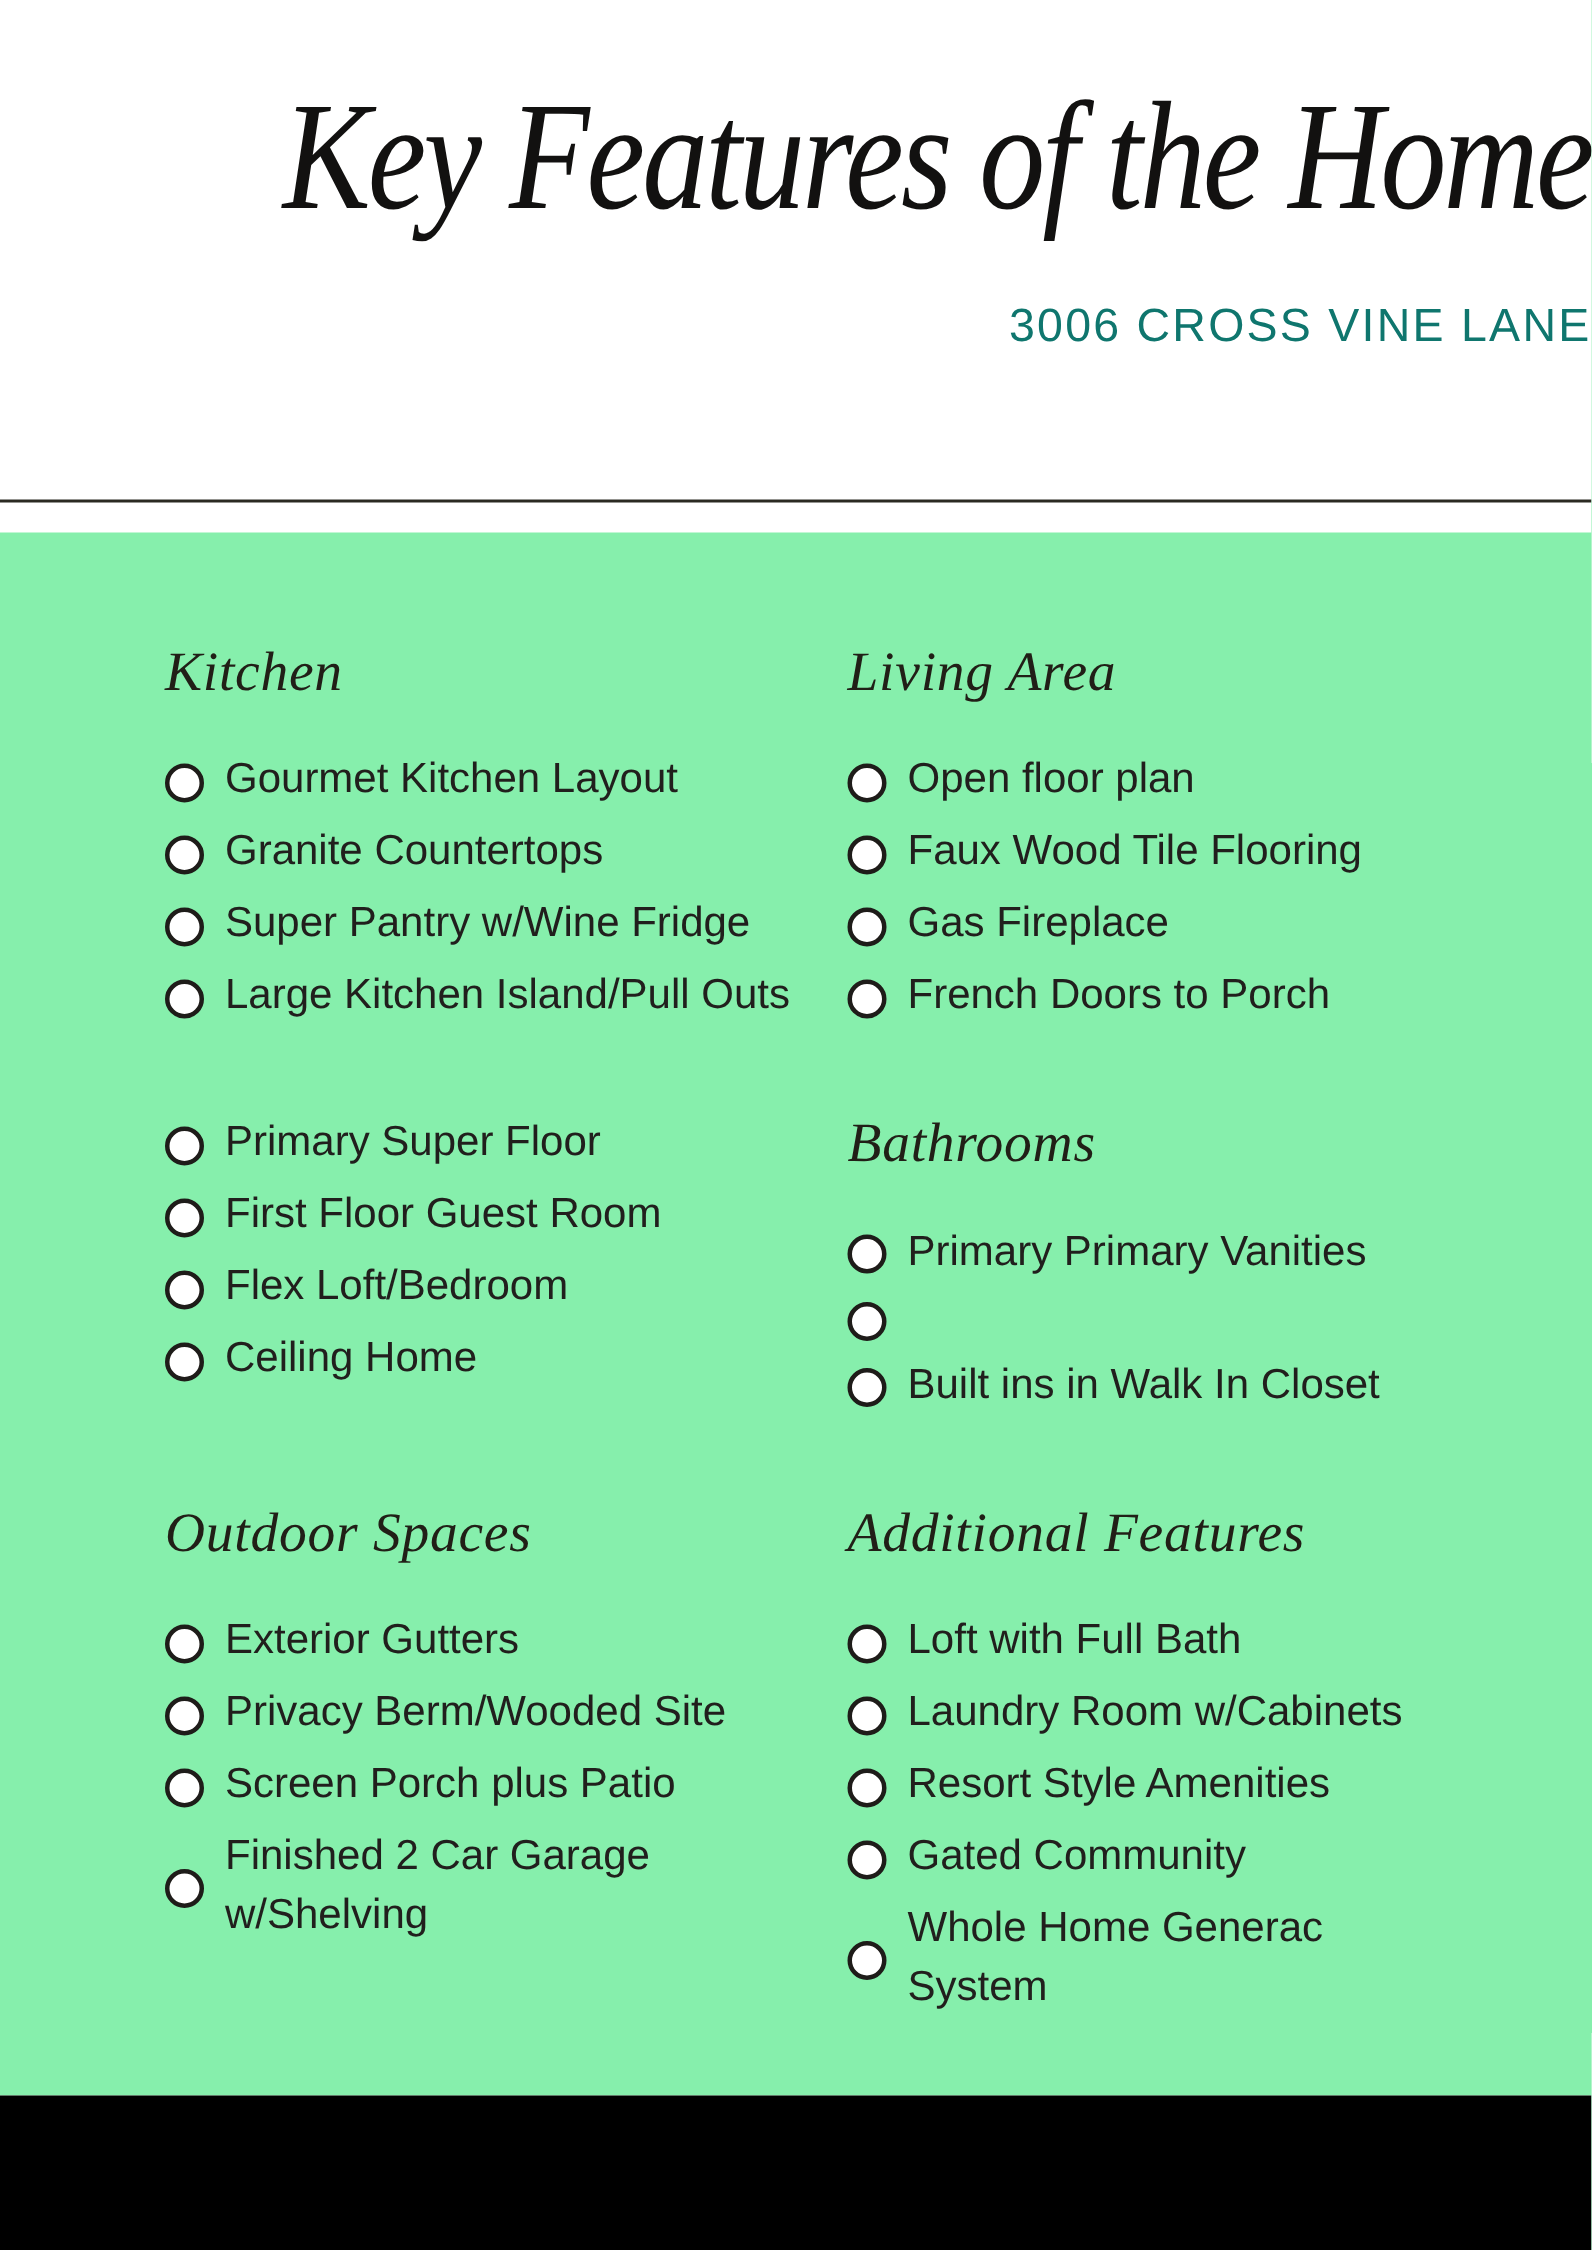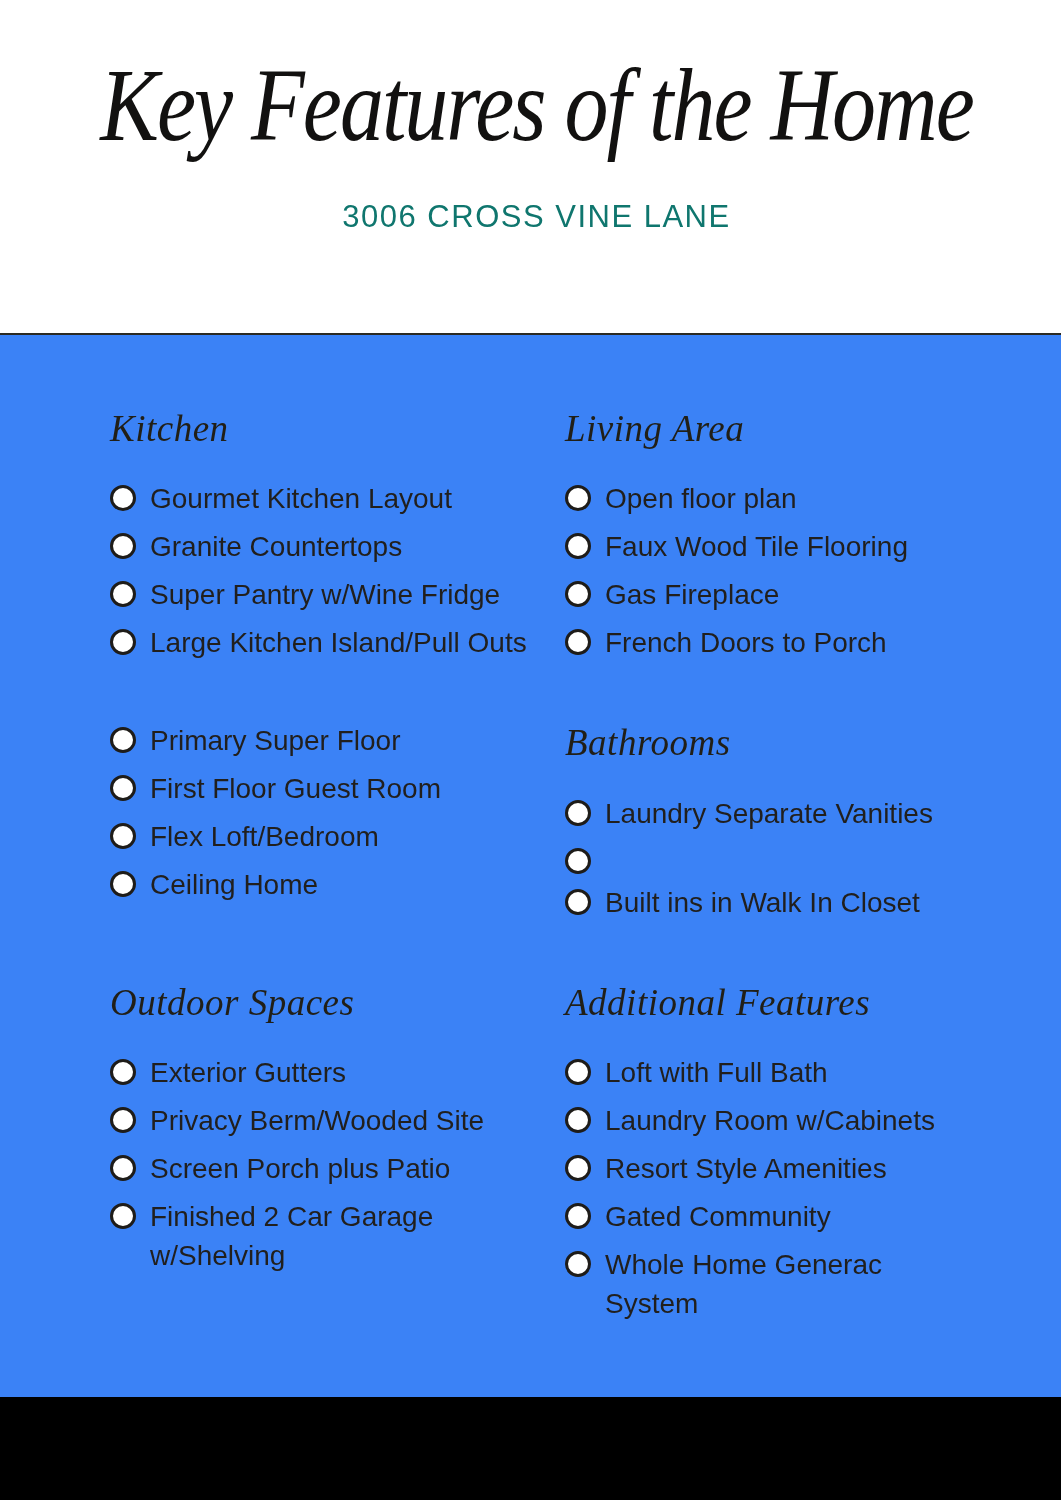--- a/index.html
+++ b/index.html
@@ -9,21 +9,21 @@
     background: #ffffff;
     overflow: hidden;
   }
   .page { width: 1061px; height: 1500px; display: flex; flex-direction: column; }
 
   
   .hero {
     height: 333px; flex: 0 0 auto;
     background: #ffffff;
     border-bottom: 2px solid #2b2a22;
-    text-align: center;
+    text-align: right;
     padding-left: 12px;
   }
   .page-title {
     margin: 0; padding-top: 58px;
     font-family: "Liberation Serif", "DejaVu Serif", serif;
     font-style: italic; font-weight: 400;
     font-size: 88px; letter-spacing: -2px;
     color: #121110; line-height: 1.1;
     white-space: nowrap;
   }
@@ -47,21 +47,21 @@
   }
   .section-heading {
     margin: 0 0 28px 0;
     font-family: "Liberation Serif", "DejaVu Serif", serif;
     font-style: italic; font-weight: 400;
     font-size: 37px; line-height: 1.2;
     letter-spacing: 0.5px;
     color: #211f17;
   }
   .feature-list { list-style: none; margin: 0; padding: 0; }
-  .feature-item { display: flex; align-items: flex-start; gap: 14px; margin-bottom: 9px; }
+  .feature-item { display: flex; align-items: center; gap: 14px; margin-bottom: 9px; }
   .bullet-circle {
     width: 26px; height: 26px; box-sizing: border-box;
     border: 3px solid #1e1c19; border-radius: 50%;
     background: #ffffff;
     flex: 0 0 auto; margin-top: 6px;
   }
   .item-label {
     font-size: 28px; line-height: 39px;
     color: #211f1d;
     white-space: pre-line;
@@ -76,21 +76,21 @@
 
 <div class="page">
 
   <header class="hero" style="background: rgb(255, 255, 255);">
     <h1 class="page-title">
       <span class="title-inner">Key Features of the Home</span>
     </h1>
     <div class="subtitle">3006 CROSS VINE LANE</div>
   </header>
 
-  <main class="features" style="background: #3b82f6;">
+  <main class="features" style="background: #86efac; margin-top: 20px;">
   <section class="feature-section">
     <h2 class="section-heading">Kitchen</h2>
     <ul class="feature-list">
   <li class="feature-item">
     <span class="bullet-circle"></span>
     <span class="item-label">Gourmet Kitchen Layout</span>
   </li>
 
   <li class="feature-item">
     <span class="bullet-circle"></span>
@@ -156,21 +156,21 @@
     <span class="item-label">Ceiling Home</span>
   </li>
 </ul>
   </section>
 
   <section class="feature-section">
     <h2 class="section-heading">Bathrooms</h2>
     <ul class="feature-list">
   <li class="feature-item">
     <span class="bullet-circle"></span>
-    <span class="item-label">Laundry Separate Vanities</span>
+    <span class="item-label">Primary Primary Vanities</span>
   </li>
 
   <li class="feature-item">
     <span class="bullet-circle"></span>
   </li>
 
 
   <li class="feature-item">
     <span class="bullet-circle"></span>
     <span class="item-label">Built ins in Walk In Closet</span>

